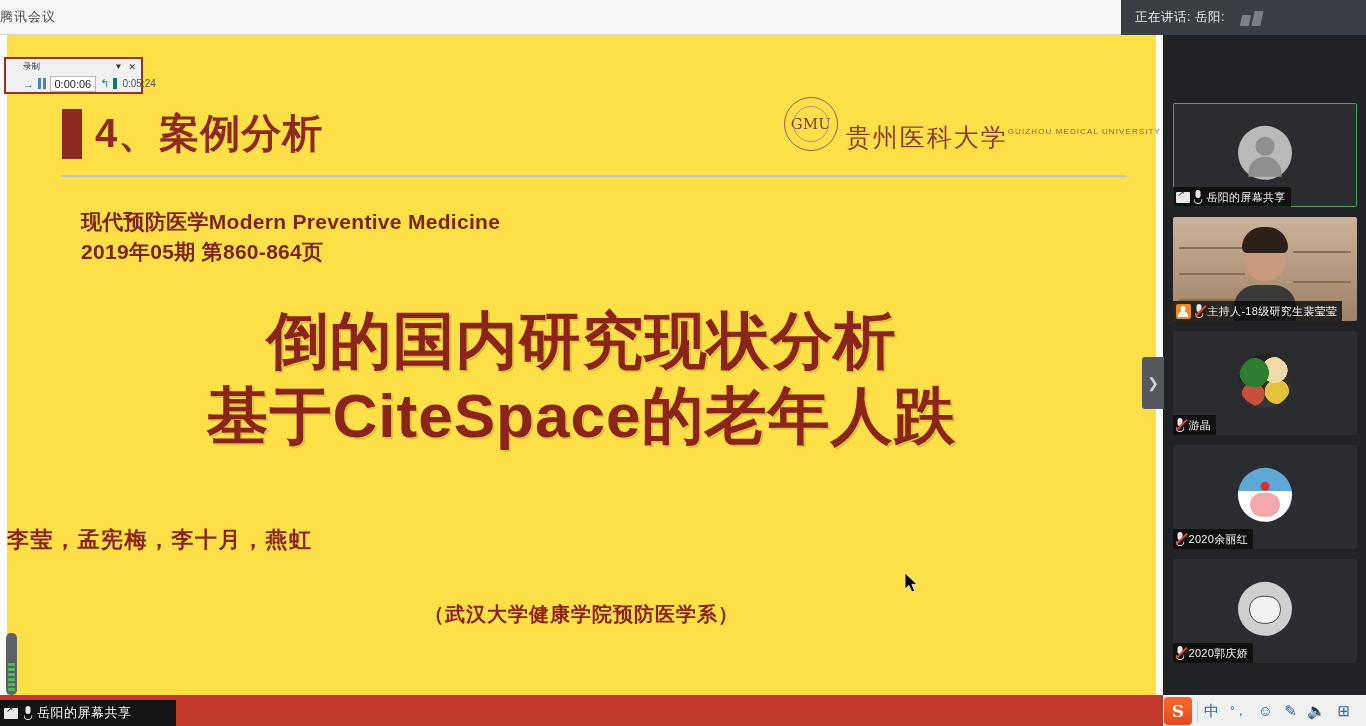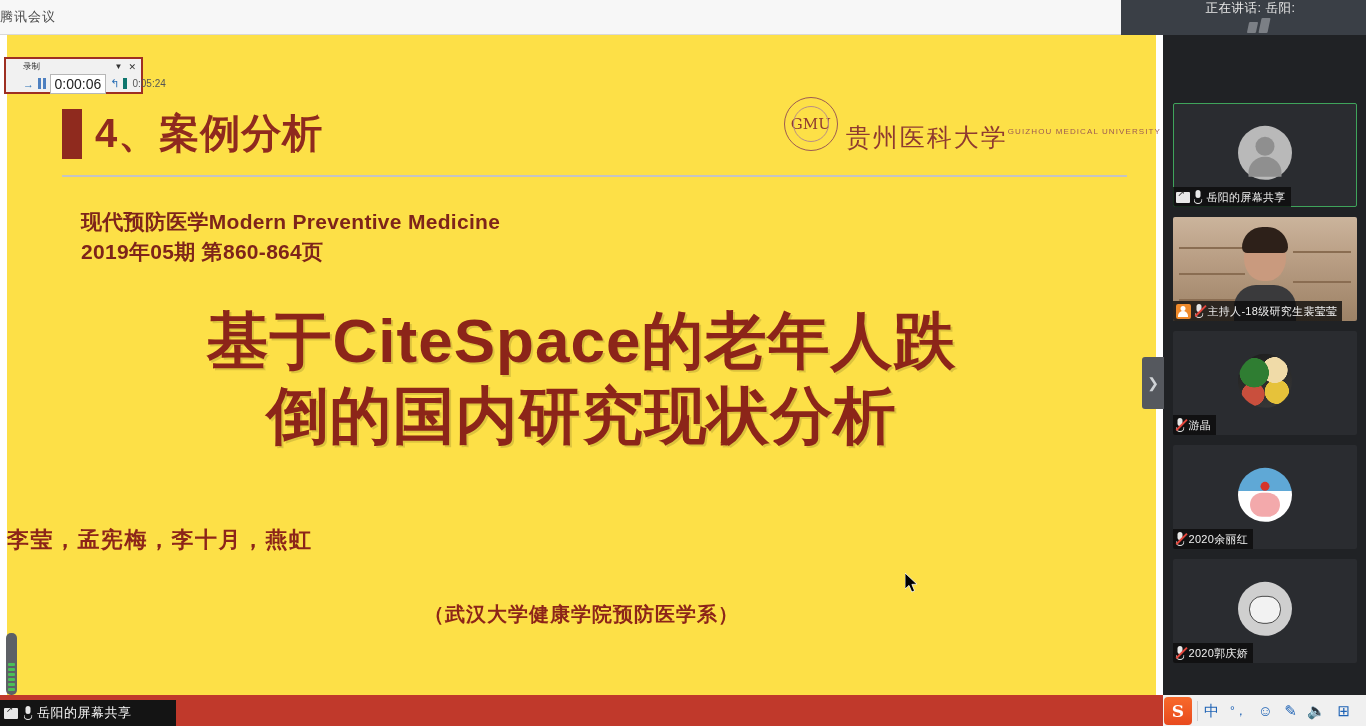--- a/index.html
+++ b/index.html
@@ -12,21 +12,21 @@
 
   
   .topbar{
     position:absolute; left:0; top:0; width:1366px; height:35px;
     background:#f7f7f7; border-bottom:1px solid #d9d9d9;
     display:flex; align-items:center; justify-content:flex-start;
   }
   .topbar-title{ font-size:13px; color:#4a4a4a; letter-spacing:1px; }
   .speaking-chip{
     position:absolute; right:0; top:0; width:245px; height:35px;
-    background:#3a3f46; display:flex; align-items:center; padding-left:14px;flex-direction:column;
+    background:#3a3f46; display:flex; align-items:center; padding-left:14px;
   }
   .speaking-text{ font-size:12.5px; color:#e9e9e9; letter-spacing:.5px; }
   .speaking-wave{ margin-left:16px; display:flex; align-items:flex-end; gap:3px; height:16px;}
   .speaking-wave i{ display:block; width:9px; background:#7b7f85; border-radius:1px; transform:skewX(-12deg);}
   .speaking-wave i:nth-child(1){height:11px;}
   .speaking-wave i:nth-child(2){height:15px;}
 
   
   .share-area{
     position:absolute; left:0; top:35px; width:1163px; height:660px;
@@ -46,21 +46,21 @@
   }
   .rec-row1{ height:15px; display:flex; align-items:center; padding:0 3px; }
   .rec-label{ font-size:8.5px; color:#333; flex:1; }
   .rec-caret{ font-size:8px; color:#333; margin-right:6px; }
   .rec-close{ font-size:9px; color:#333; margin-right:2px; }
   .rec-row2{ height:19px; display:flex; align-items:center; gap:4px; padding:0 3px; }
   .rec-arrow{ color:#2a6fb5; font-size:11px; font-weight:bold; }
   .rec-pause{ display:flex; gap:1.5px; }
   .rec-pause b{ display:block; width:3px; height:11px; background:#4e80c0; }
   .rec-time{
-    background:#fff; border:1px solid #b7b7b7; font-size:14px; color:#222;
+    background:#fff; border:1px solid #b7b7b7; font-size:11px; color:#222;
     padding:1px 4px; font-family:"Liberation Sans",sans-serif;
   }
   .rec-undo{ color:#2a6fb5; font-size:11px; }
   .rec-total{ font-size:10px; color:#555; border-left:4px solid #0f766e; padding-left:5px; }
 
   
   .slide-head{ position:absolute; left:0; top:62px; width:1149px; height:82px; }
   .accent-bar{ position:absolute; left:55px; top:12px; width:20px; height:50px; background:#8f2a1e; }
   .slide-title{
     position:absolute; left:88px; top:9px; font-size:40px; font-weight:bold;
@@ -302,22 +302,22 @@
         </div>
       </div>
       <div class="head-rule"></div>
 
       <div class="journal">
         <div class="journal-line">现代预防医学Modern Preventive Medicine</div>
         <div class="journal-line">2019年05期 第860-864页</div>
       </div>
 
       <div class="paper-title">
+        <div>倒的国内研究现状分析</div>
         <div>基于CiteSpace的老年人跌</div>
-        <div>倒的国内研究现状分析</div>
       </div>
 
       <div class="authors">李莹，孟宪梅，李十月，燕虹</div>
       <div class="affiliation">（武汉大学健康学院预防医学系）</div>
     </div>
 
     <div class="rec-toolbar">
       <div class="rec-row1">
         <span class="rec-label">录制</span>
         <span class="rec-caret">▼</span>

